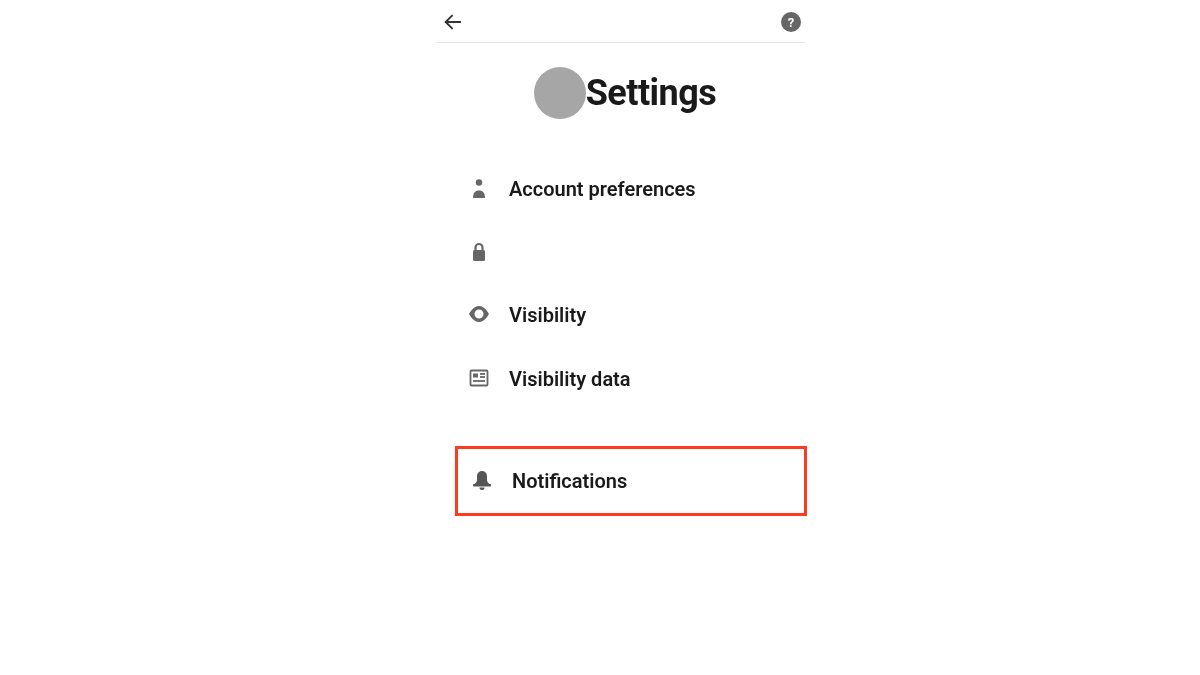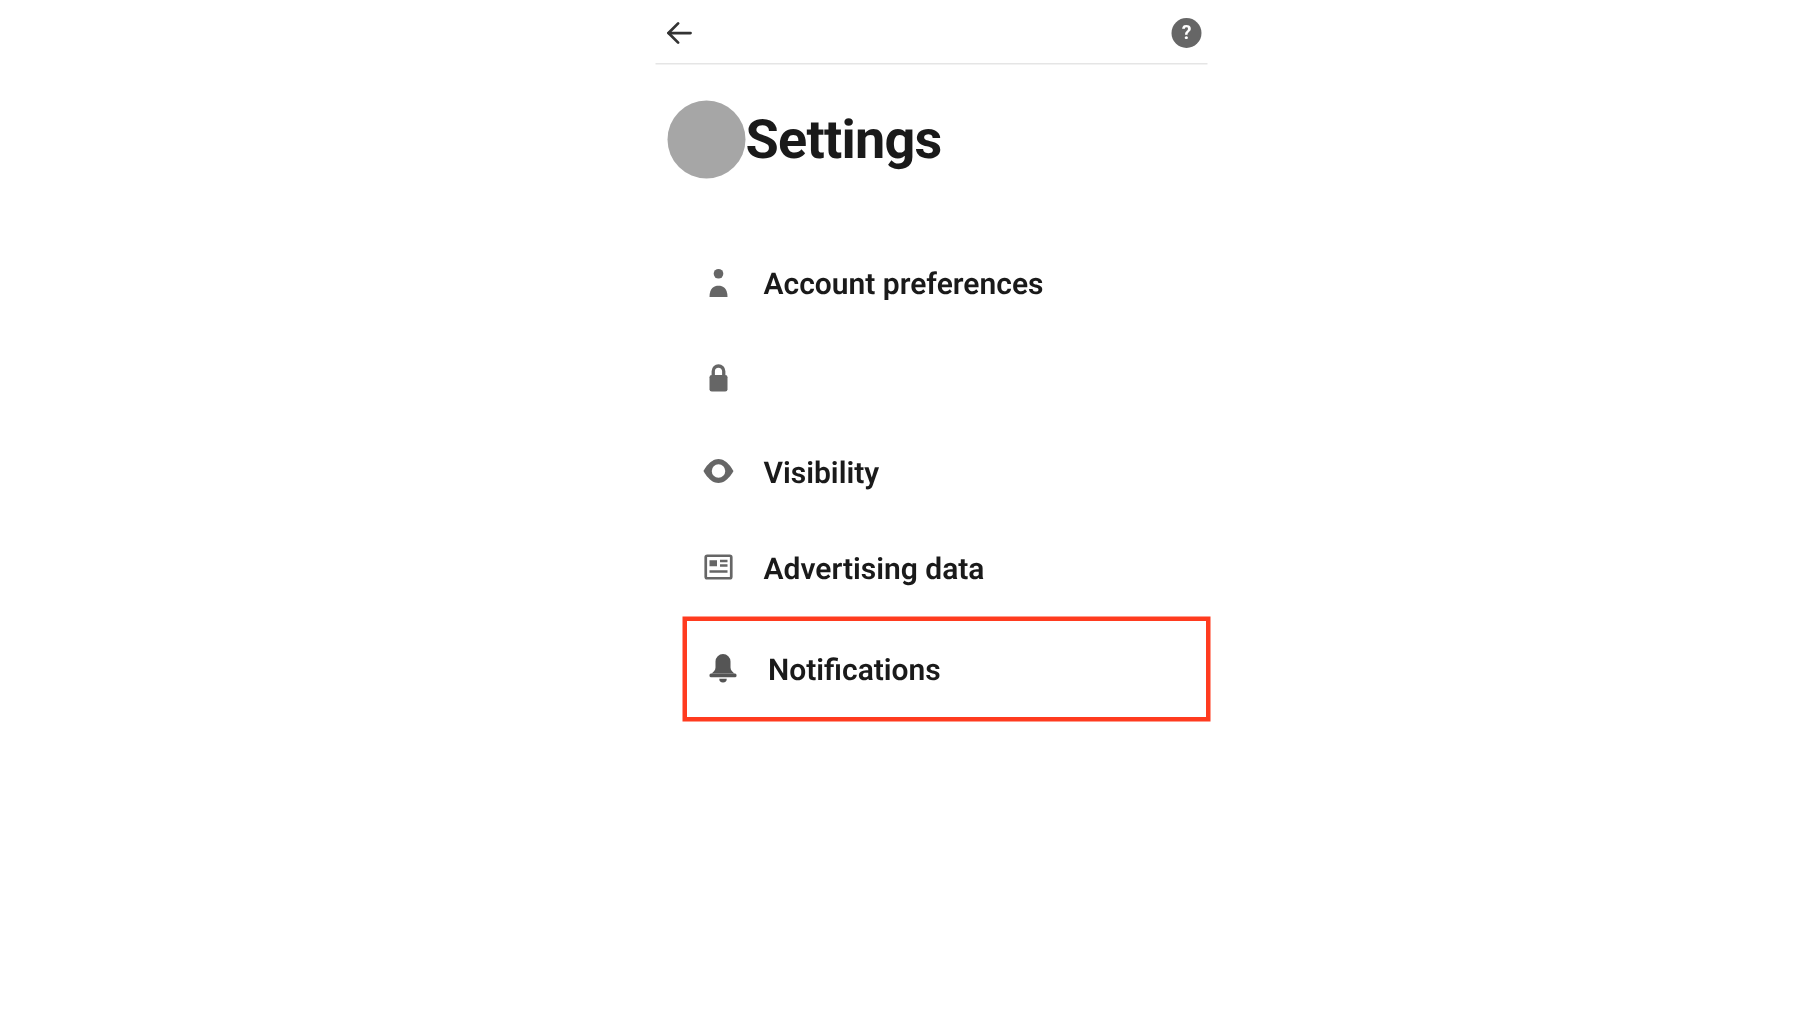--- a/index.html
+++ b/index.html
@@ -47,20 +47,21 @@
       display: flex;
       align-items: center;
       justify-content: center;
       cursor: pointer;
     }
     .title-row {
       display: flex;
       align-items: center;
       margin-top: 24px;
       padding-left: 8px;
+      justify-content: center;
     }
     .avatar {
       width: 52px;
       height: 52px;
       border-radius: 50%;
       background: #a6a6a6;
       flex-shrink: 0;
     }
     .page-title {
       font-size: 36px;
@@ -92,20 +93,21 @@
       font-weight: 600;
       color: #1a1a1a;
       margin-left: 16px;
     }
     .highlighted {
       border: 3px solid #ff3b1f;
       margin-left: -6px;
       margin-right: -6px;
       padding-left: 10px;
       padding-right: 3px;
+      margin-top: 35px;
     }
     svg { display: block; }
   </style>
 </head>
 <body>
 
 <div class="container">
 
   <div class="topbar">
     <div class="back">
@@ -159,21 +161,21 @@
     <div class="menu-item">
       <span class="icon">
         <svg width="20" height="18" viewBox="0 0 20 18" fill="none" stroke="#666" stroke-width="1.8">
           <rect x="1.5" y="1.5" width="17" height="15" rx="1"></rect>
           <rect x="4" y="4.5" width="5" height="4" fill="#666" stroke="none"></rect>
           <line x1="11" y1="5" x2="16" y2="5"></line>
           <line x1="11" y1="8" x2="16" y2="8"></line>
           <line x1="4" y1="12" x2="16" y2="12"></line>
         </svg>
       </span>
-      <span class="label">Advertising data</span>
+      <span class="label">Visibility data</span>
     </div>
 
     <div class="menu-item highlighted">
       <span class="icon">
         <svg width="20" height="22" viewBox="0 0 20 22" fill="#555">
           <path d="M10 2 a5 5 0 0 1 5 5 v4 c0 2 1.5 3 2.5 4 H2.5 c1-1 2.5-2 2.5-4 V7 a5 5 0 0 1 5-5 Z"></path>
           <rect x="1" y="15" width="18" height="2.5" rx="1"></rect>
           <path d="M7.5 18.5 a2.5 2.5 0 0 0 5 0 Z"></path>
         </svg>
       </span>

